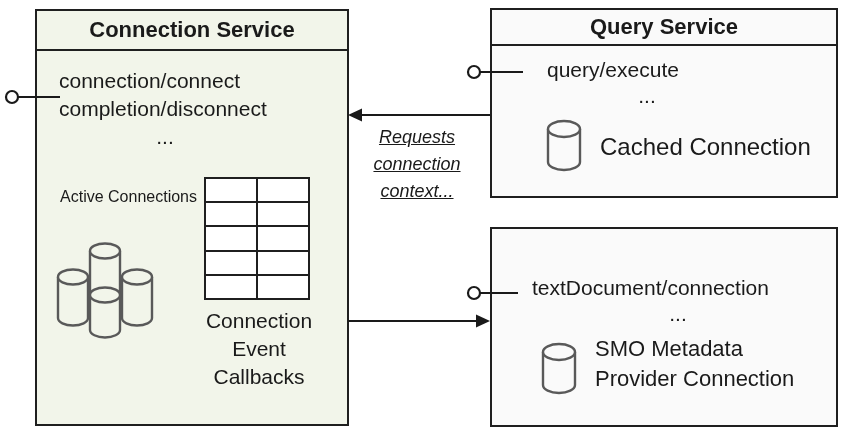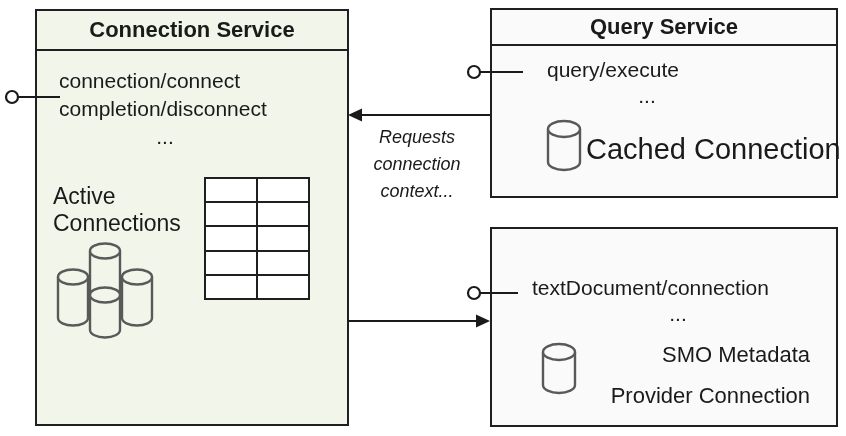--- a/index.html
+++ b/index.html
@@ -28,44 +28,44 @@
   .query-box .box-header{height:34px;}
   .lang-box .box-header{height:35px;}
 
   .methods{position:absolute;font-size:21px;line-height:28px;white-space:nowrap;}
   .methods .ellipsis{text-align:center;white-space:normal;}
   .conn-methods{left:22px;top:56px;width:212px;}
   .query-methods{left:40px;top:47px;width:200px;line-height:26px;margin-left:15px;}
   .lang-methods{left:40px;top:46px;width:292px;line-height:26px;}
 
   .active-label{
-    position:absolute;left:16px;top:172px;width:160px;
-    text-align:left;font-size:23px;line-height:27px;
+    position:absolute;left:0px;top:172px;width:160px;
+    text-align:right;font-size:16px;line-height:27px;
   }
   .cb-table{
     position:absolute;left:167px;top:166px;width:106px;height:123px;
     box-sizing:border-box;
     display:grid;
     background:var(--border,#1f1f1f);
     border:2px solid var(--border,#1f1f1f);
     gap:2px;
   }
   .cb-cell{background:#ffffff;}
   .cb-label{
     position:absolute;left:152px;top:296px;width:140px;
     text-align:center;font-size:21px;line-height:28px;
   }
-  .cached-label{position:absolute;left:94px;top:123px;font-size:29px;white-space:nowrap;}
+  .cached-label{position:absolute;left:108px;top:123px;font-size:24px;white-space:nowrap;}
   .smo-label{
     position:absolute;left:103px;top:105px;width:215px;
-    text-align:right;font-size:22px;line-height:41px;
+    text-align:left;font-size:22px;line-height:30px;
   }
   .arrow-label{
     position:absolute;width:130px;text-align:center;
-    font-style:italic;font-size:18px;line-height:27px;
+    font-style:italic;font-size:18px;line-height:27px;text-decoration:underline;
   }
   .requests-label{left:352px;top:124px;}
   .sent-label{left:352px;top:331px;}
 
   .overlay{
     position:absolute;left:0;top:0;width:846px;height:436px;
     pointer-events:none;z-index:3;
   }
 </style>
 </head>
@@ -86,20 +86,21 @@
         <div class="cb-cell"></div>
         <div class="cb-cell"></div>
         <div class="cb-cell"></div>
         <div class="cb-cell"></div>
         <div class="cb-cell"></div>
         <div class="cb-cell"></div>
         <div class="cb-cell"></div>
         <div class="cb-cell"></div>
         <div class="cb-cell"></div>
       </div>
+    <div class="cb-label">Connection Event Callbacks</div>
   </div>
 
   <div class="box query-box">
     <div class="box-header">Query Service</div>
     <div class="methods query-methods">
       <div>query/execute</div>
       <div class="ellipsis">...</div>
     </div>
     <div class="cached-label">Cached Connection</div>
   </div>

